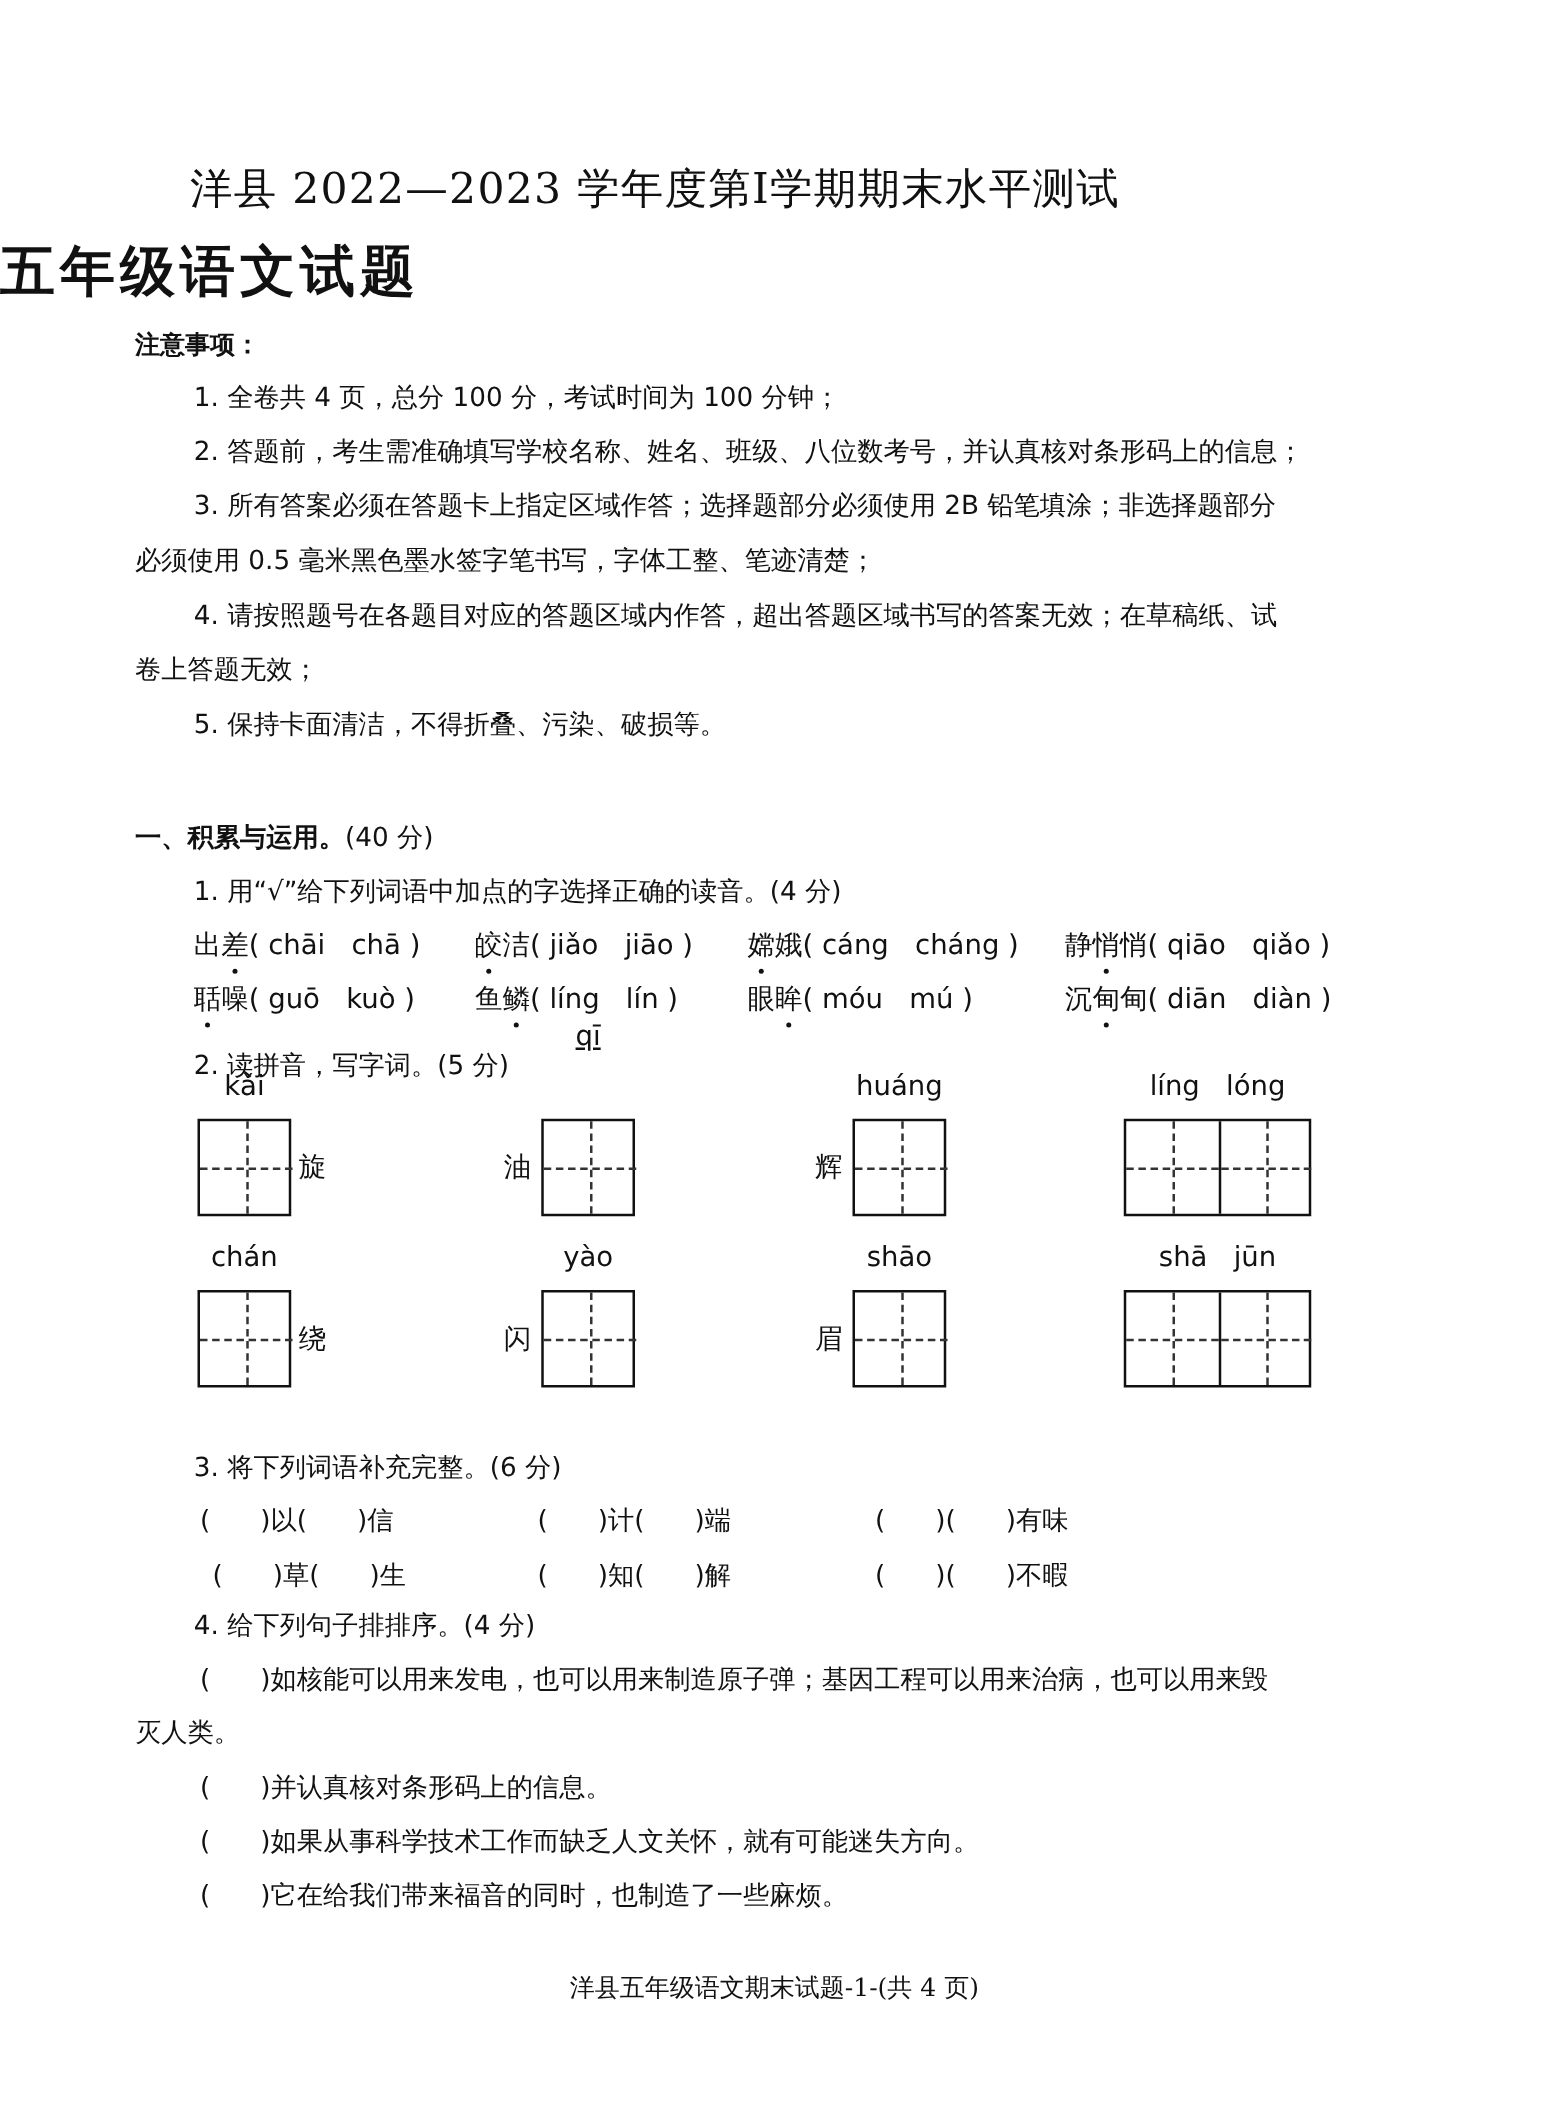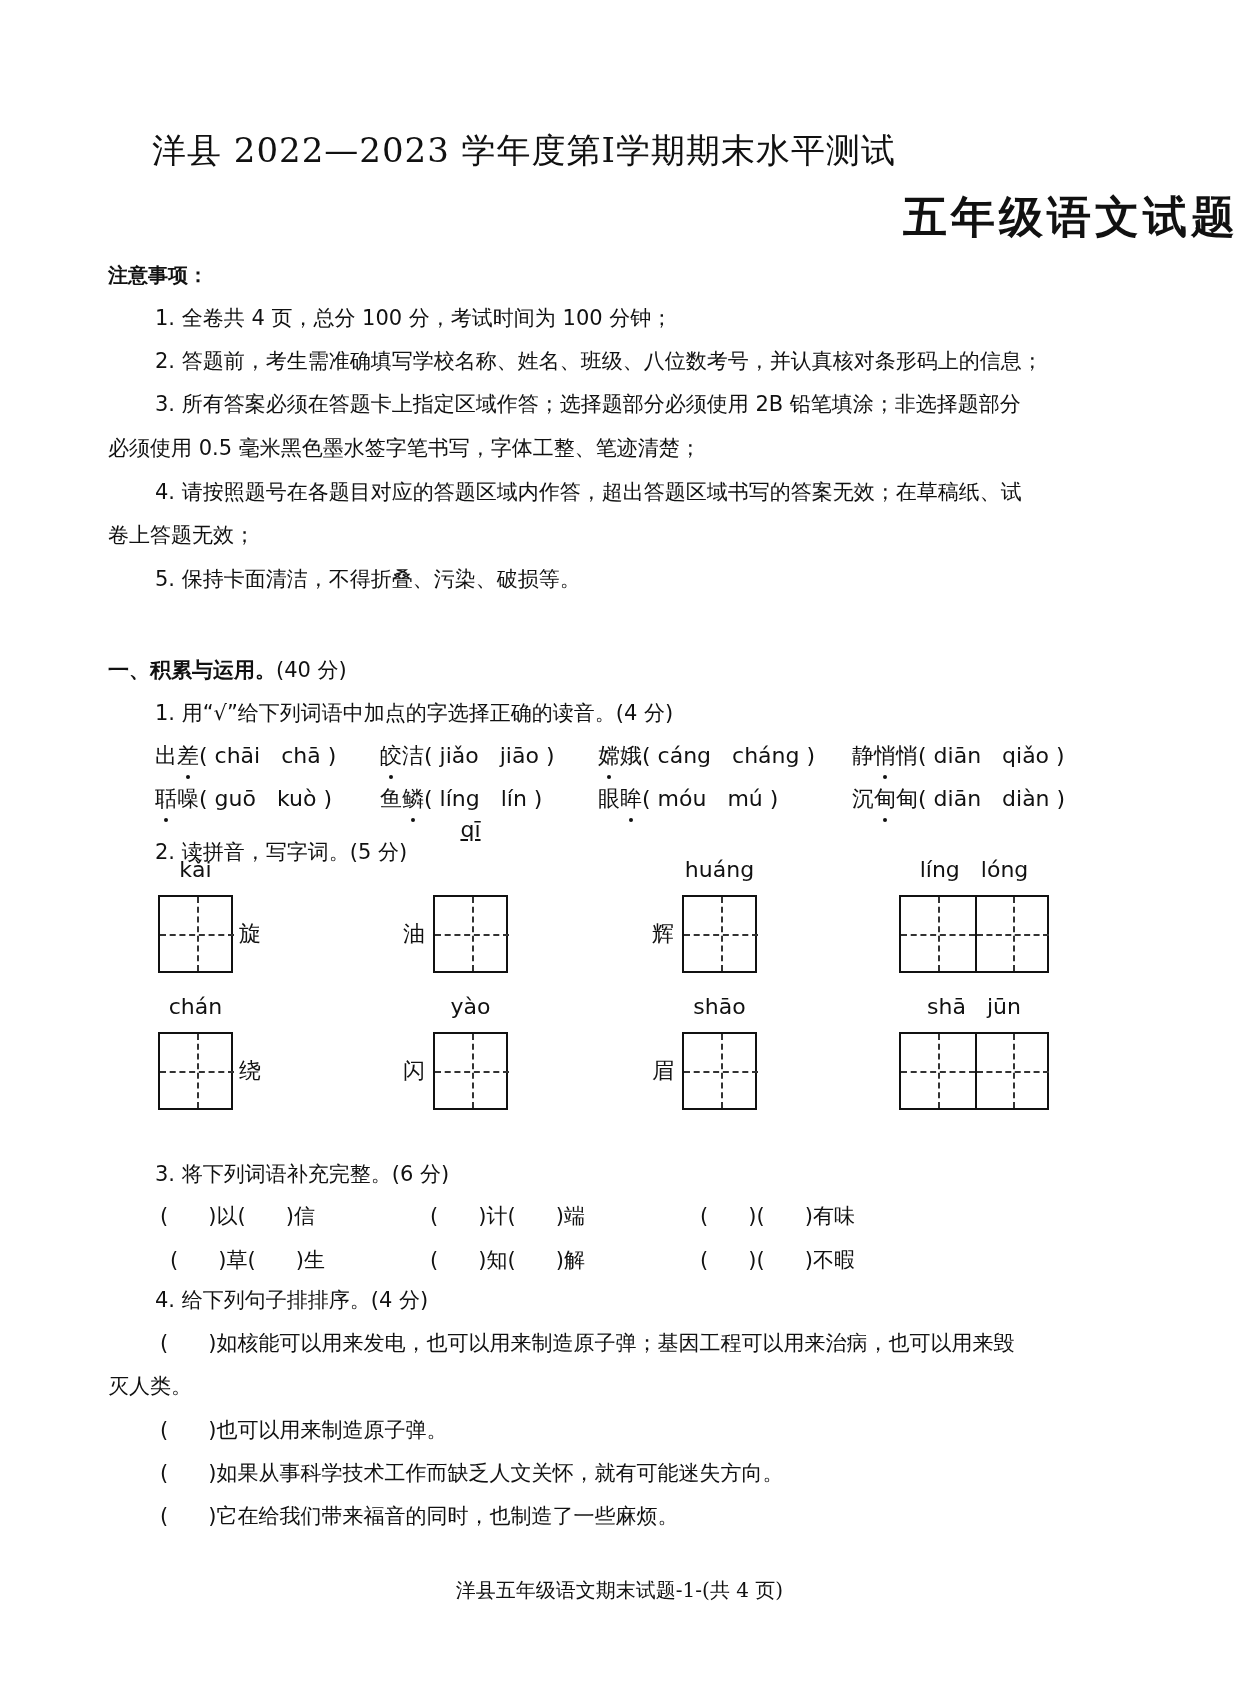--- a/index.html
+++ b/index.html
@@ -6,21 +6,21 @@
   body {
     width: 1239px; height: 1685px; position: relative; overflow: hidden;
     font-family: "DejaVu Sans", "Liberation Sans", sans-serif; color: #111;
   }
   .abs { position: absolute; white-space: nowrap; }
   .title1 {
     left: 0; width: 1048px; top: 128px; text-align: center;
     font-family: "DejaVu Serif", "Liberation Serif", serif; font-size: 34px; letter-spacing: 1px;
   }
   .title2 {
-    left: 0; width: 1239px; top: 188px; text-align: right;
+    left: 0; width: 1239px; top: 188px; text-align: left;
     font-size: 44px; font-weight: bold; letter-spacing: 4px;
   }
   .notes-head { left: 108px; top: 262px; font-size: 20px; font-weight: bold; }
   .line { font-size: 21px; }
   .ind { left: 155px; }
   .flush { left: 108px; }
   .sec-head { left: 108px; top: 656px; font-size: 21px; }
   .sec-head b { font-weight: bold; }
   .q { font-size: 21px; left: 155px; }
   .py-item { font-size: 22px; }
@@ -63,21 +63,21 @@
 <div class="abs sec-head">
   <b>一、积累与运用。</b><span>(40 分)</span>
 </div>
 
 <div class="abs q" style="top:699px">1. 用“√”给下列词语中加点的字选择正确的读音。(4 分)</div>
 
 <div id="q1-items">
     <div class="abs py-item" style="left: 155px; top: 741px;"><span class="hz">出</span><span class="hz dot">差</span><span class="hz"></span><span class="opt" style="white-space:pre">( chāi   chā )</span></div>
     <div class="abs py-item" style="left: 380px; top: 741px;"><span class="hz"></span><span class="hz dot">皎</span><span class="hz">洁</span><span class="opt" style="white-space:pre">( jiǎo   jiāo )</span></div>
     <div class="abs py-item" style="left: 598px; top: 741px;"><span class="hz"></span><span class="hz dot">嫦</span><span class="hz">娥</span><span class="opt" style="white-space:pre">( cáng   cháng )</span></div>
-    <div class="abs py-item" style="left: 852px; top: 741px;"><span class="hz">静</span><span class="hz dot">悄</span><span class="hz">悄</span><span class="opt" style="white-space:pre">( diān   qiǎo )</span></div>
+    <div class="abs py-item" style="left: 852px; top: 741px;"><span class="hz">静</span><span class="hz dot">悄</span><span class="hz">悄</span><span class="opt" style="white-space:pre">( qiāo   qiǎo )</span></div>
     <div class="abs py-item" style="left: 155px; top: 784px;"><span class="hz"></span><span class="hz dot">聒</span><span class="hz">噪</span><span class="opt" style="white-space:pre">( guō   kuò )</span></div>
     <div class="abs py-item" style="left: 380px; top: 784px;"><span class="hz">鱼</span><span class="hz dot">鳞</span><span class="hz"></span><span class="opt" style="white-space:pre">( líng   lín )</span></div>
     <div class="abs py-item" style="left: 598px; top: 784px;"><span class="hz">眼</span><span class="hz dot">眸</span><span class="hz"></span><span class="opt" style="white-space:pre">( móu   mú )</span></div>
     <div class="abs py-item" style="left: 852px; top: 784px;"><span class="hz">沉</span><span class="hz dot">甸</span><span class="hz">甸</span><span class="opt" style="white-space:pre">( diān   diàn )</span></div>
   </div>
 
 <div class="abs q" style="top:838px">2. 读拼音，写字词。(5 分)</div>
 <div id="q2-items">
     <div class="abs pinyin" style="left: 158px; width: 75px; top: 857px; white-space: pre;">kǎi</div>
     <div class="grid" style="left: 158px; top: 895px; width: 75px;">
@@ -158,18 +158,18 @@
     <div class="abs paren" style="left: 700px; top: 1202px; white-space: pre;">(      )(      )有味</div>
     <div class="abs paren" style="left: 170px; top: 1246px; white-space: pre;">(      )草(      )生</div>
     <div class="abs paren" style="left: 430px; top: 1246px; white-space: pre;">(      )知(      )解</div>
     <div class="abs paren" style="left: 700px; top: 1246px; white-space: pre;">(      )(      )不暇</div>
   </div>
 
 <div class="abs q" style="top:1286px">4. 给下列句子排排序。(4 分)</div>
 <div id="q4-items">
     <div class="abs paren" style="left: 160px; top: 1329px;"><span style="white-space:pre">(      )</span><span>如核能可以用来发电，也可以用来制造原子弹；基因工程可以用来治病，也可以用来毁</span></div>
     <div class="abs paren" style="left: 108px; top: 1372px;">灭人类。</div>
-    <div class="abs paren" style="left: 160px; top: 1416px;"><span style="white-space:pre">(      )</span><span>也可以用来制造原子弹。</span></div>
+    <div class="abs paren" style="left: 160px; top: 1416px;"><span style="white-space:pre">(      )</span><span>并认真核对条形码上的信息。</span></div>
     <div class="abs paren" style="left: 160px; top: 1459px;"><span style="white-space:pre">(      )</span><span>如果从事科学技术工作而缺乏人文关怀，就有可能迷失方向。</span></div>
     <div class="abs paren" style="left: 160px; top: 1502px;"><span style="white-space:pre">(      )</span><span>它在给我们带来福音的同时，也制造了一些麻烦。</span></div>
   </div>
 
 <div class="abs footer">洋县五年级语文期末试题-1-(共 4 页)</div>
 
 </body></html>

